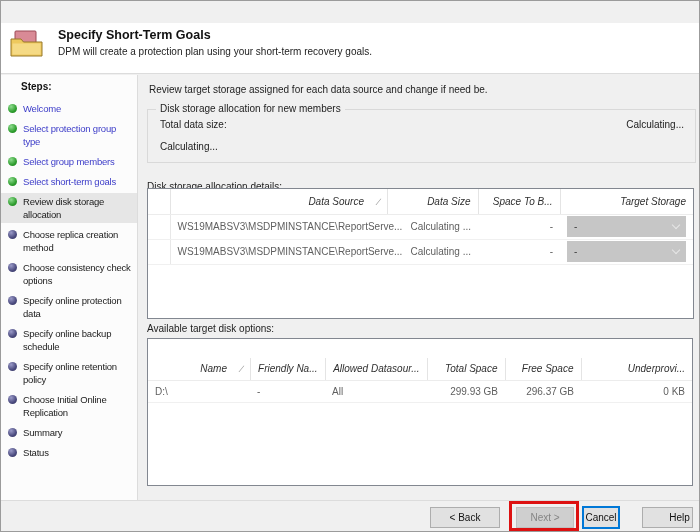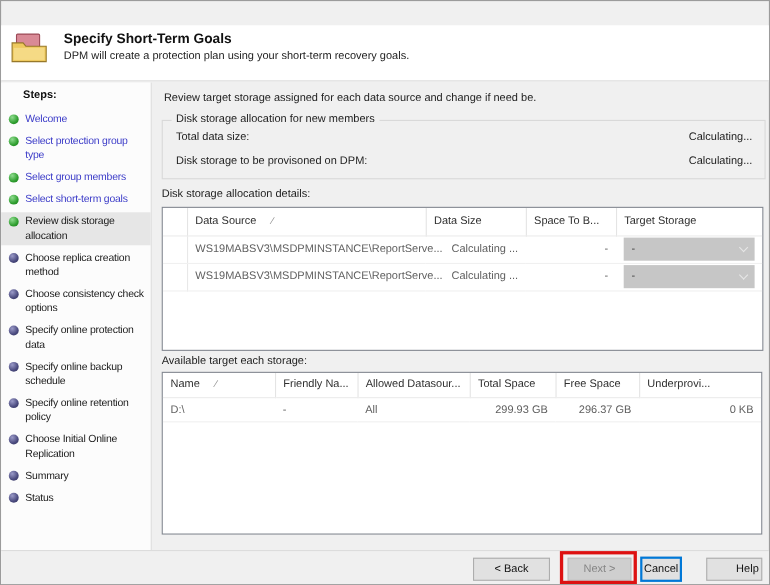--- a/index.html
+++ b/index.html
@@ -46,27 +46,27 @@
   .intro { position:absolute; left:148px; top:83px; font-size:10px; color:#222; }
   .gbox { position:absolute; left:146px; top:108px; width:549px; height:54px; border:1px solid #d9d9d9; }
   .gbox .legend { position:absolute; top:-7px; left:8px; background:#f0f0f0; padding:0 4px; font-size:10px; color:#222; }
   .gbox .grow { position:absolute; left:12px; right:11px; display:flex; justify-content:space-between; font-size:10px; color:#222; }
   .gbox .grow.r1 { top:9px; } .gbox .grow.r2 { top:31px; }
   .sec-label { position:absolute; font-size:10px; color:#222; }
   .tbl-wrap { position:absolute; background:#fff; border:1px solid #828790; overflow:hidden; }
   .details-wrap { left:146px; top:187px; width:547px; height:131px; }
   .avail-wrap { left:146px; top:337px; width:546px; height:148px; }
   table.grid { table-layout:fixed; border-collapse:collapse; font-size:10px; }
-  table.grid th { font-weight:normal; color:#2f2f2f; text-align:left; padding:0 7px;
-    border-right:1px solid #e4e4e4; border-bottom:1px solid #ececec; }
+  table.grid th { font-weight:normal; color:#2f2f2f; text-align:right; padding:0 7px;
+    border-right:1px solid #e4e4e4; border-bottom:1px solid #ececec;font-style:italic; }
   table.grid th:last-child { border-right:none; }
   table.grid td { padding:0 7px; color:#5f5f5f; border-bottom:1px solid #f0f0f0; }
   .details-tbl { width:545px; } .details-tbl th { height:25px; } .details-tbl td { height:25px; }
   .details-tbl td.c0 { border-right:1px solid #e8e8e8; }
-  .avail-tbl { width:544px; } .avail-tbl th { height:22px; } .avail-tbl td { height:22px; color:#333; }
+  .avail-tbl { width:544px;margin-top:19px; } .avail-tbl th { height:22px; } .avail-tbl td { height:22px; color:#333; }
   .r { text-align:right; }
   .sort-glyph { font-size:9px; color:#8c8c8c; margin-left:14px; }
   td.dd-cell { padding:0 1px; }
   .dropdown { height:21px; margin:0; background:#c6c6c6; display:flex; align-items:center;
     justify-content:space-between; padding:0 7px; color:#3f3f3f; }
   .chev { width:6px; height:6px; border-right:1.6px solid #e6e6e6; border-bottom:1.6px solid #e6e6e6;
     transform:rotate(45deg); margin-top:-3px; }
   .calc { color:#6e6e6e; }
   
   .footer { position:absolute; left:0; bottom:0; width:100%; height:31px; background:#f0f0f0;
@@ -115,26 +115,25 @@
 
   <div class="intro">Review target storage assigned for each data source and change if need be.</div>
 
   <div class="gbox">
     <span class="legend">Disk storage allocation for new members</span>
     <div class="grow r1">
       <span>Total data size:</span>
       <span>Calculating...</span>
     </div>
     <div class="grow r2">
-      <span>Disk storage to be provisoned on DPM:</span>
       <span>Calculating...</span>
     </div>
   </div>
 
-  <div class="sec-label" style="left:146px; top:170px;">Disk storage allocation details:</div>
+  <div class="sec-label" style="left:146px; top:180px;">Disk storage allocation details:</div>
 
   <div class="tbl-wrap details-wrap">
     <table class="grid details-tbl">
       <colgroup>
           <col style="width:22px">
           <col style="width:217px">
           <col style="width:91px">
           <col style="width:82px">
           <col style="width:133px">
         </colgroup>
@@ -169,21 +168,21 @@
               <div class="dropdown">
                 <span>-</span>
                 <span class="chev"></span>
               </div>
             </td>
         </tr>
       </tbody>
     </table>
   </div>
 
-  <div class="sec-label" style="left:146px; top:322px;">Available target each storage:</div>
+  <div class="sec-label" style="left:146px; top:322px;">Available target disk options:</div>
 
   <div class="tbl-wrap avail-wrap">
     <table class="grid avail-tbl">
       <colgroup>
           <col style="width:102px">
           <col style="width:75px">
           <col style="width:102px">
           <col style="width:78px">
           <col style="width:76px">
           <col style="width:111px">

